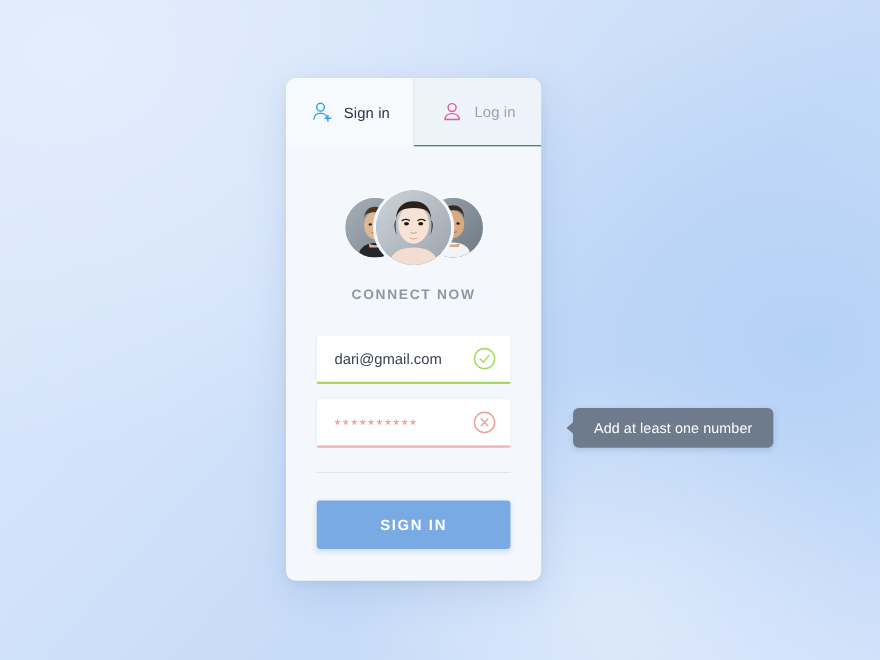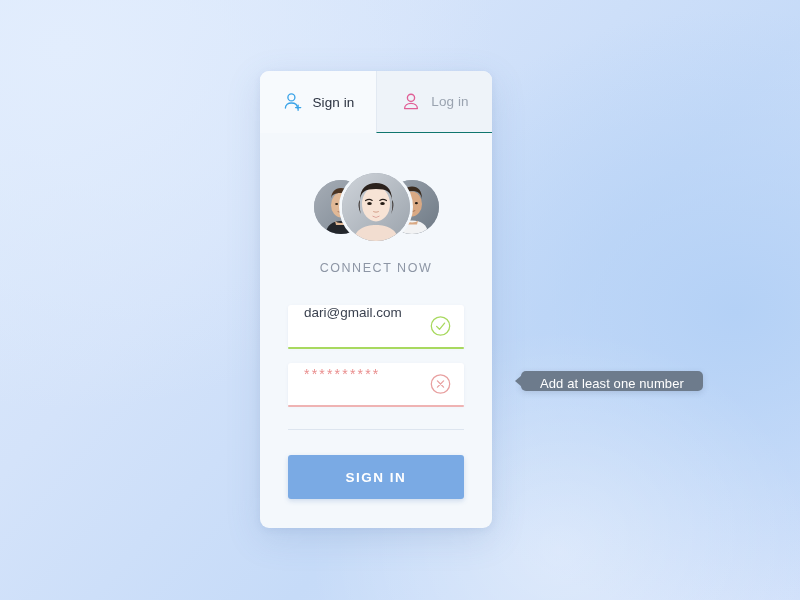--- a/index.html
+++ b/index.html
@@ -96,37 +96,37 @@
   }
   .avatar svg { display: block; width: 100%; height: 100%; }
   #avatar-left  { width: 54px; height: 54px; left: 26px;  top: 21px; z-index: 1; }
   #avatar-right { width: 54px; height: 54px; right: 25px; top: 21px; z-index: 1; }
   #avatar-center{ width: 68px; height: 68px; left: 50%; transform: translateX(-50%); top: 14px; z-index: 2;
                   box-shadow: 0 0 0 3px #f4f8fc; }
 
   #connect-now {
     text-align: center;
     font-size: 12.5px;
-    font-weight: normal;
+    font-weight: bold;
     letter-spacing: 1.55px;
     color: #8d96a5;
     margin-top: 6px;
   }
 
   
   #fields { margin-top: 30px; }
 
   .field {
     position: relative;
     height: 42px;
     background: #ffffff;
     border-radius: 3px 3px 0 0;
     box-shadow: 0 1px 3px rgba(90,120,165,0.10);
     display: flex;
-    align-items: flex-start;
+    align-items: center;
     padding: 0 44px 0 16px;
   }
   .field + .field { margin-top: 16px; }
   .field::after {
     content: "";
     position: absolute;
     left: 0; right: 0; bottom: -2px;
     height: 2px;
     border-radius: 2px;
   }
@@ -185,24 +185,24 @@
     letter-spacing: 1.5px;
     cursor: pointer;
     box-shadow: 0 2px 5px rgba(86,128,190,0.24);
   }
 
   
   #tooltip {
     position: absolute;
     left: 521px;
     top: 371px;
-    height: 20px;
+    height: 36px;
     padding: 0 19px;
     display: flex;
-    align-items: flex-end;
+    align-items: center;
     background: #6d7b8c;
     border-radius: 5px;
     color: #ffffff;
     font-size: 13px;
     letter-spacing: 0.1px;
     white-space: nowrap;
     box-shadow: 0 2px 6px rgba(60,80,110,0.18);
   }
   #tooltip-arrow {
     position: absolute;

